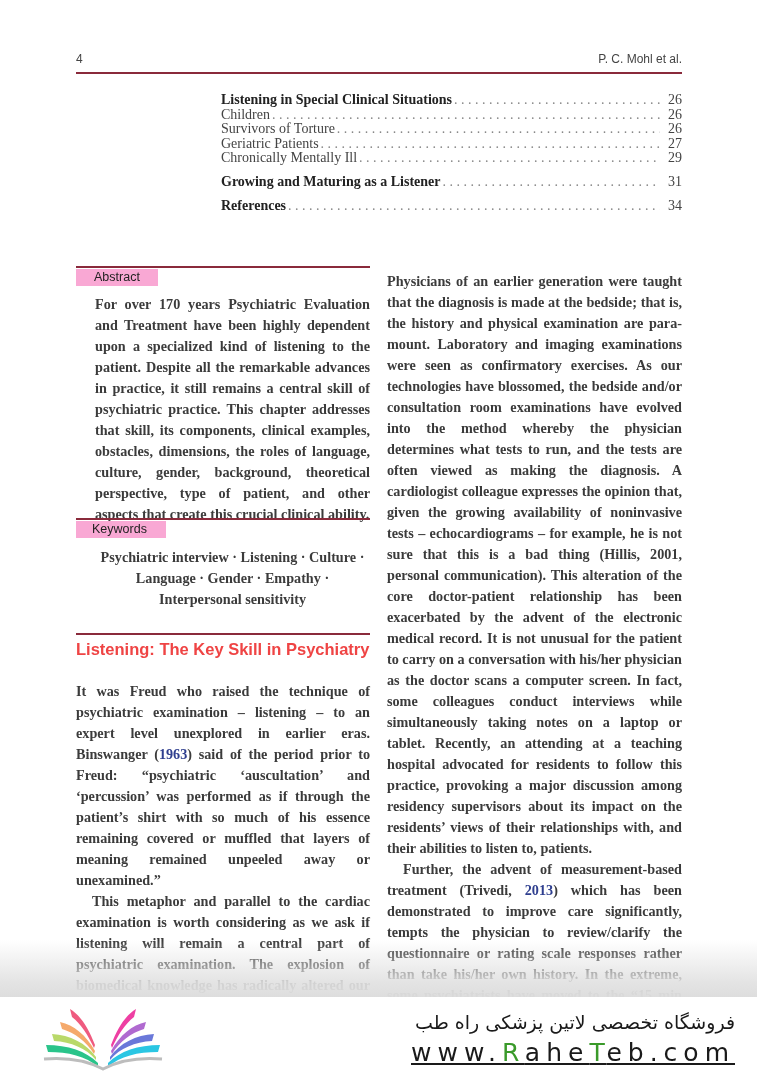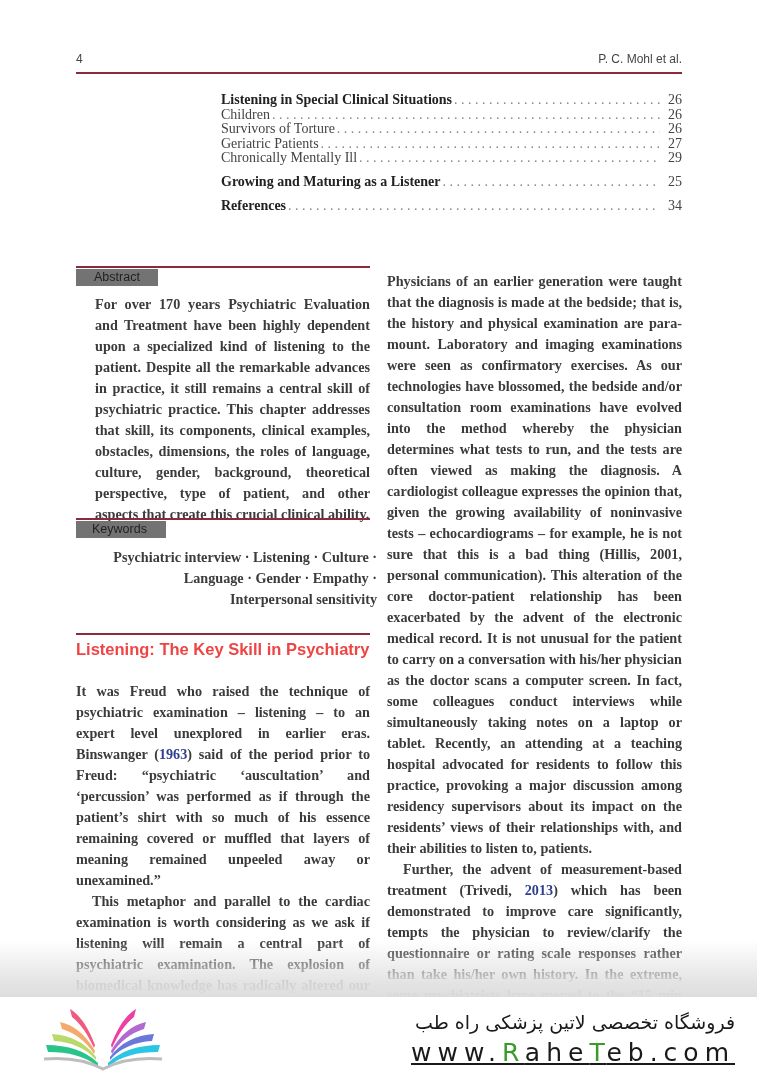--- a/index.html
+++ b/index.html
@@ -22,21 +22,21 @@
   .toc-row { display: flex; align-items: baseline; height: 14.6px; line-height: 14.6px; white-space: nowrap; }
   .toc-row.major { font-weight: bold; color: #222; }
   .toc-row .label { flex: none; }
   .toc-row .dots { flex: 1; overflow: hidden; margin: 0 4px 0 2px; color: #888; font-weight: normal; letter-spacing: 1.6px; }
   .toc-row .dots::before { content: ". . . . . . . . . . . . . . . . . . . . . . . . . . . . . . . . . . . . . . . . . . . . . . . . . . . . . . . . . . . . . . . . . . . . . . . . . . . . . . . . . . . . . . . . . . . . . . . . . . . . . . . . . . . . . . . . . . . . . . ."; letter-spacing: 0; }
   .toc-row .pg { flex: none; width: 18px; text-align: right; font-weight: normal; color: #444; }
   .toc-gap { height: 9px; }
 
   .rule { position: absolute; height: 2px; background: #8a2a3b; }
   .section-tag {
-    position: absolute; height: 17px; background: #737373;
+    position: absolute; height: 17px; background: #f9a8d4;
     font-family: "Liberation Sans", "DejaVu Sans", sans-serif; font-size: 12.5px; color: #222;
     line-height: 17px; padding-left: 18px; box-sizing: border-box;
   }
   .col-text {
     position: absolute; font-size: 14.2px; line-height: 21px; color: #3b3b3b;
     text-align: justify; hyphens: manual; font-weight: bold;
   }
   .col-text p { margin: 0; }
   .col-text p.indent { text-indent: 16px; }
   .col-text .cite { color: #2f3f8f; }
@@ -95,39 +95,39 @@
       </div>
     <div class="toc-row">
         <span class="label">Chronically Mentally Ill</span>
         <span class="dots"></span>
         <span class="pg">29</span>
       </div>
     <div class="toc-gap"></div>
     <div class="toc-row major">
         <span class="label">Growing and Maturing as a Listener</span>
         <span class="dots"></span>
-        <span class="pg">25</span>
+        <span class="pg">31</span>
       </div>
     <div class="toc-gap"></div>
     <div class="toc-row major">
         <span class="label">References</span>
         <span class="dots"></span>
         <span class="pg">34</span>
       </div>
   </div>
 
   <div class="rule" style="left:76px; top:266px; width:294px;"></div>
   <div class="section-tag" style="left:76px; top:269px; width:82px;">Abstract</div>
   <div class="col-text" style="left:95px; top:294px; width:275px;">
     <p>For over 170 years Psychiatric Evaluation and Treatment have been highly dependent upon a specialized kind of listening to the patient. Despite all the remarkable advances in prac­tice, it still remains a central skill of psychiatric practice. This chapter addresses that skill, its components, clinical examples, obstacles, dimensions, the roles of language, culture, gen­der, background, theoretical perspective, type of patient, and other aspects that create this crucial clinical ability.</p>
   </div>
 
   <div class="rule" style="left:76px; top:518px; width:294px;"></div>
   <div class="section-tag" style="left:76px; top:521px; width:90px;padding-left:16px;">Keywords</div>
-  <div class="col-text" style="left:102px; top:547px; width:275px; text-align:right;">
+  <div class="col-text" style="left:95px; top:547px; width:275px; text-align:center;">
     <p>Psychiatric interview · Listening · Culture · Language · Gender · Empathy · Interpersonal sensitivity</p>
   </div>
 
   <div class="rule" style="left:76px; top:633px; width:294px;"></div>
   <div class="h2">Listening: The Key Skill in Psychiatry</div>
 
   <div class="col-text" style="left:76px; top:681px; width:294px;">
     <p><span>It was Freud who raised the technique of psychiatric examination – listening – to an expert level unexplored in earlier eras. Binswanger (</span><span class="cite">1963</span><span>) said of the period prior to Freud: “psychiatric ‘ausculta­tion’ and ‘percussion’ was performed as if through the patient’s shirt with so much of his essence remaining covered or muffled that layers of mean­ing remained unpeeled away or unexamined.”</span></p>
     <p class="indent">This metaphor and parallel to the cardiac examination is worth considering as we ask if listening will remain a central part of psychiatric examination. The explosion of biomedical knowl­edge has radically altered our evolving view and practice of the doctor–patient relationship.</p>
   </div>

